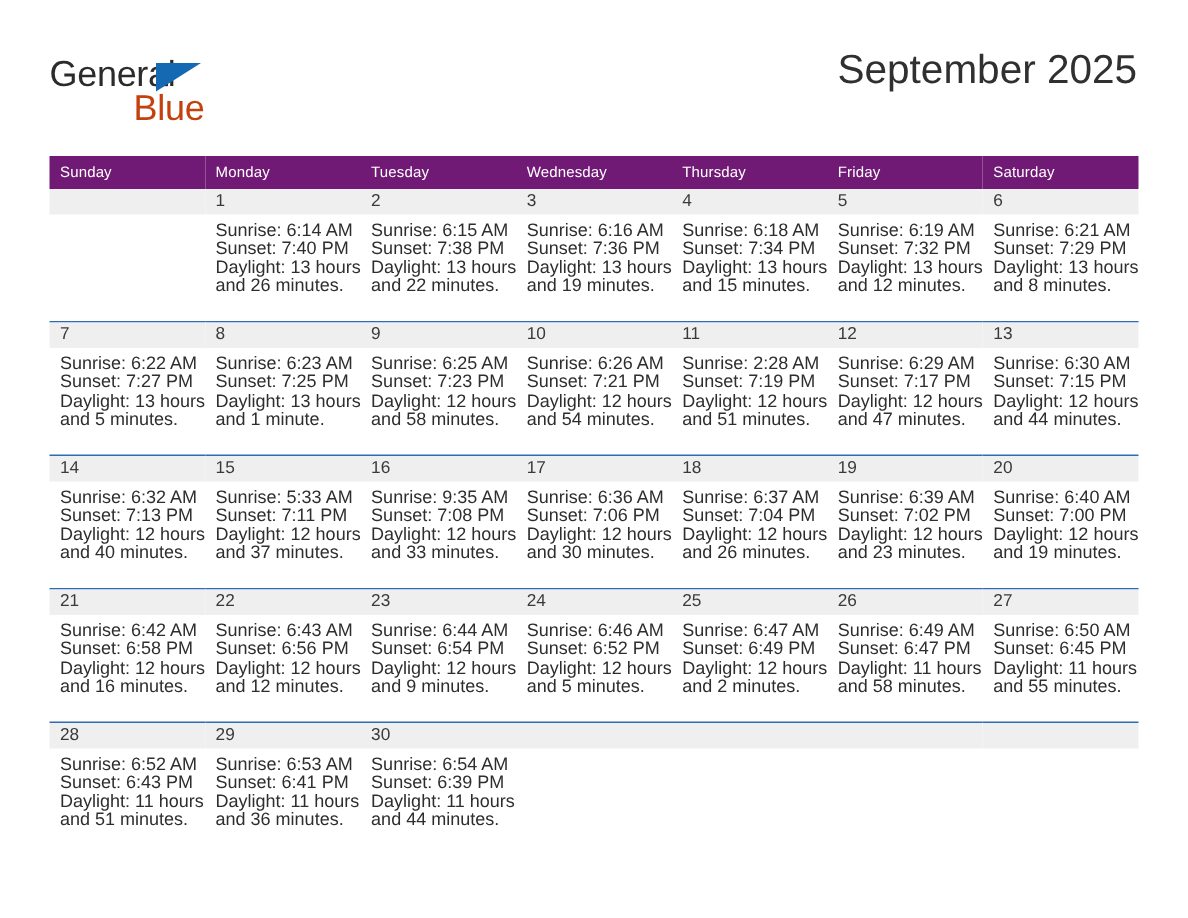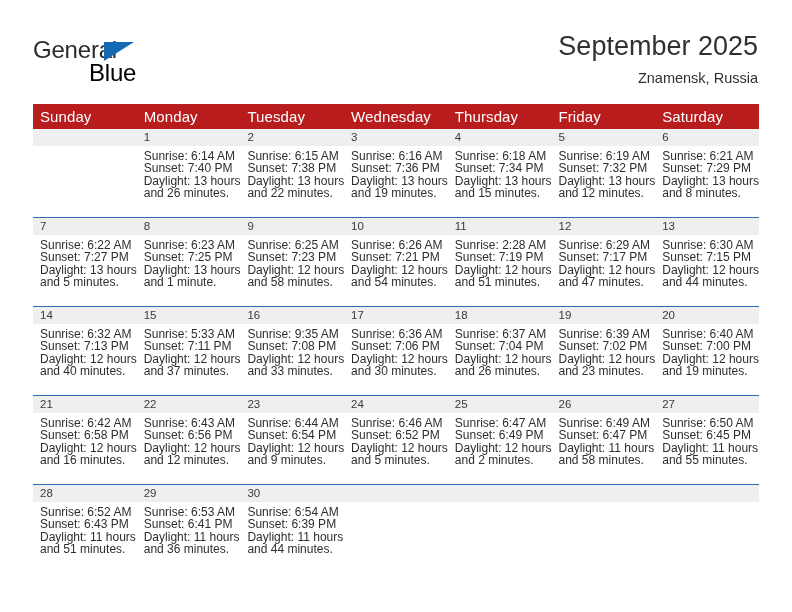--- a/index.html
+++ b/index.html
@@ -52,21 +52,21 @@
     width: 0;
     height: 0;
     border-left: 30px solid #1568b2;
     border-bottom: 19px solid transparent;
   }
   .logo-blue {
     position: absolute;
     left: 56px;
     top: 23px;
     font-size: 24px;
-    color: #000000;
+    color: #c2410c;
     letter-spacing: -0.2px;
   }
   .title-block {
     position: absolute;
     right: 34px;
     top: 30px;
     text-align: right;
   }
   .cal-title {
     font-size: 27px;
@@ -89,23 +89,23 @@
     position: absolute;
     left: 33px;
     top: 104px;
     width: 726px;
     border-collapse: collapse;
     table-layout: fixed;
   }
   .calendar col { width: 103.71px; }
 
   .calendar thead th {
-    background: #b91c1c;
+    background: #701a75;
     color: #ffffff;
-    font-size: 15px;
+    font-size: 10px;
     font-weight: normal;
     text-align: left;
     padding: 4px 0 4px 7px;
     height: 14px;
     letter-spacing: 0.1px;
   }
 
   .week-row td {
     padding: 0;
     vertical-align: top;
@@ -147,21 +147,20 @@
   <div class="header">
 
     <div class="logo">
       <span class="logo-general">General</span>
       <span class="logo-tri"></span>
       <span class="logo-blue">Blue</span>
     </div>
 
     <div class="title-block">
       <div class="cal-title">September 2025</div>
-      <div class="cal-subtitle">Znamensk, Russia</div>
     </div>
 
   </div>
 
   <table class="calendar">
     <colgroup>
       <col>
         <col>
         <col>
         <col>

